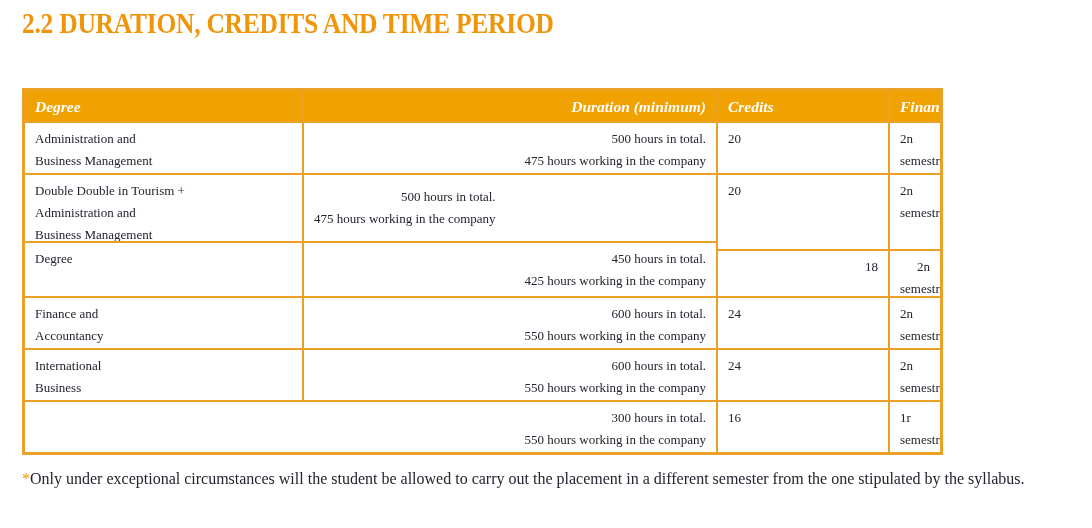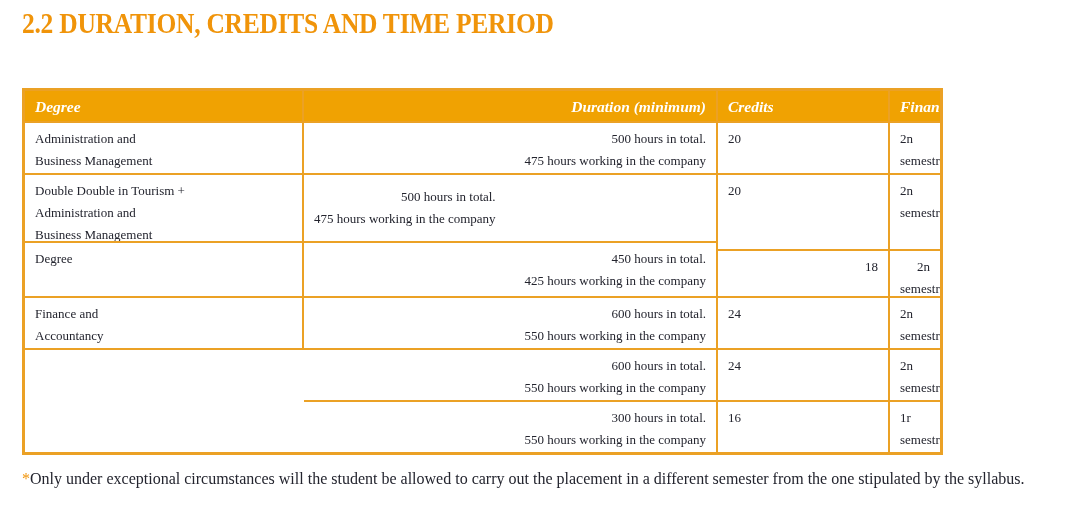--- a/index.html
+++ b/index.html
@@ -102,20 +102,22 @@
     <div class="c gr5 gc3">18</div>
     <div class="c gr5 gc4">2n semestre</div>
 
     <div class="c gr6 gc1">Finance and
 Accountancy</div>
     <div class="c gr6 gc2">600 hours in total.
 550 hours working in the company</div>
     <div class="c gr6 gc3">24</div>
     <div class="c gr6 gc4">2n semestre</div>
 
+    <div class="c gr7 gc1">International
+Business</div>
     <div class="c gr7 gc2">600 hours in total.
 550 hours working in the company</div>
     <div class="c gr7 gc3">24</div>
     <div class="c gr7 gc4">2n semestre</div>
 
     <div class="c gr8 gc2">300 hours in total.
 550 hours working in the company</div>
     <div class="c gr8 gc3">16</div>
     <div class="c gr8 gc4">1r semestre or
 2n semestre</div>

